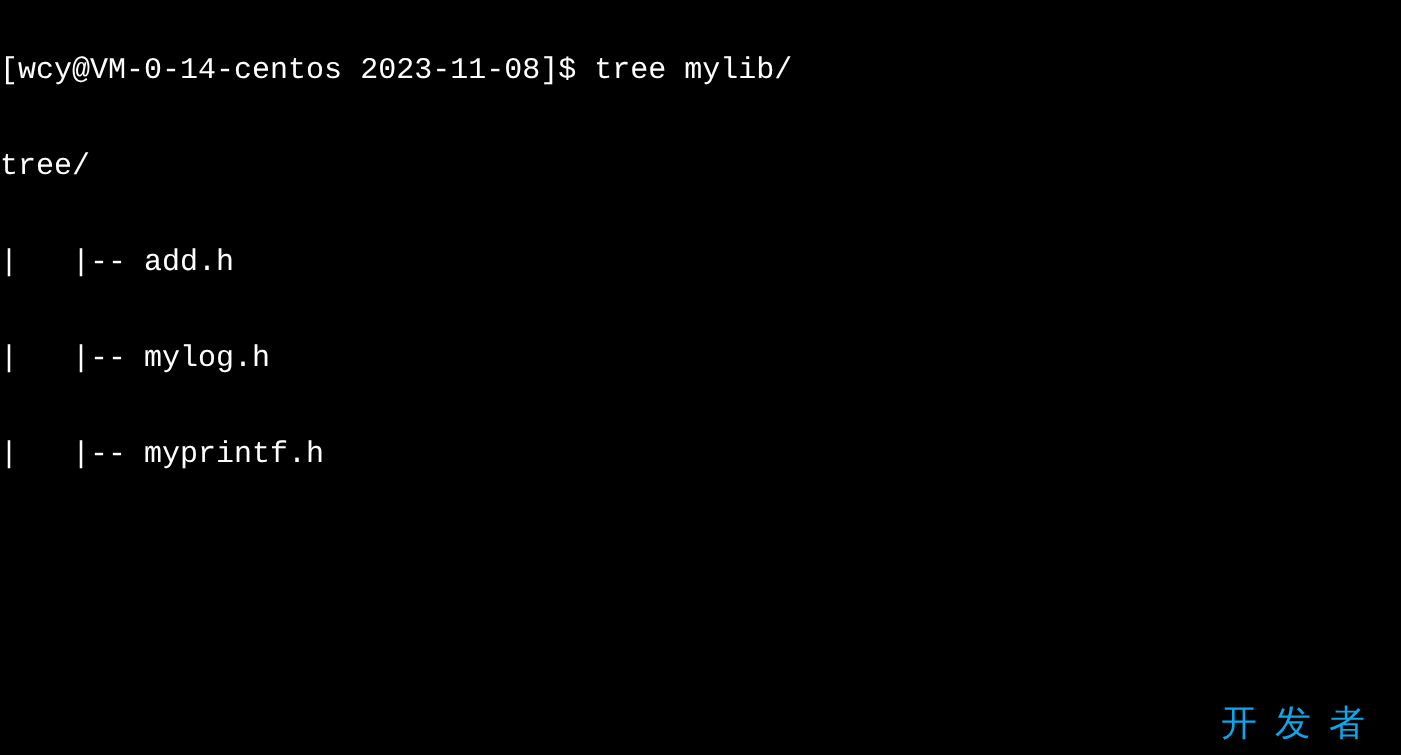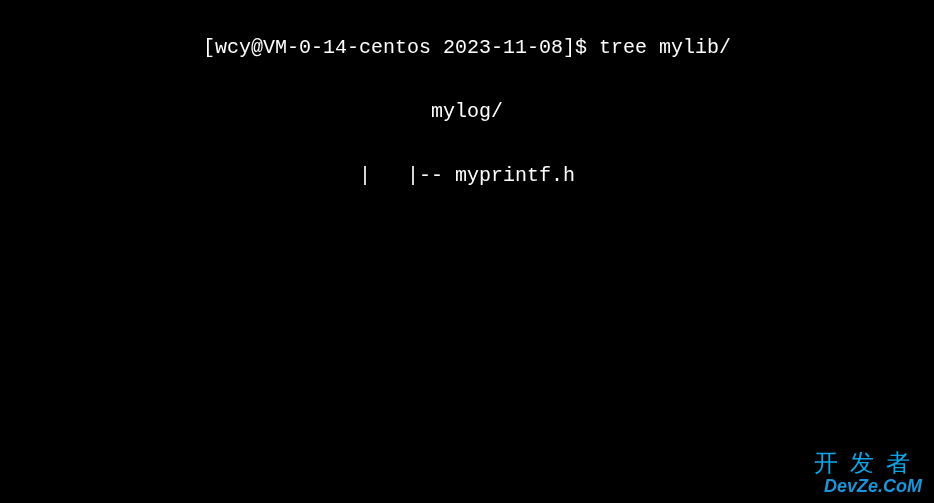--- a/index.html
+++ b/index.html
@@ -50,35 +50,35 @@
       color: #1d94d8;
       font-size: 18px;
       font-weight: bold;
       font-style: italic;
       line-height: 1;
       letter-spacing: 0px;
       margin-top: 2px;
     }
     .line {
       display: block;
-      text-align: center;
     }
   </style>
 </head>
 <body>
 
 <div class="terminal">
 <span class="line"><span class="prompt-bracket">[</span><span>wcy</span><span>@</span><span>VM-0-14-centos</span><span> </span><span>2023-11-08</span><span class="prompt-bracket">]</span><span class="dollar">$</span><span> </span><span class="command">tree mylib/</span></span>
-<span class="line"><span>mylog/</span></span>
+<span class="line"><span>tree/</span></span>
+<span class="line">|   |-- add.h</span>
+<span class="line">|   |-- mylog.h</span>
 <span class="line">|   |-- myprintf.h</span>
 
 
 
 
 
 
 
 </div>
 
 <div class="watermark">
   <div class="watermark-cn">开发者</div>
-  <div class="watermark-en">DevZe.CoM</div>
 </div>
 
 </body></html>

